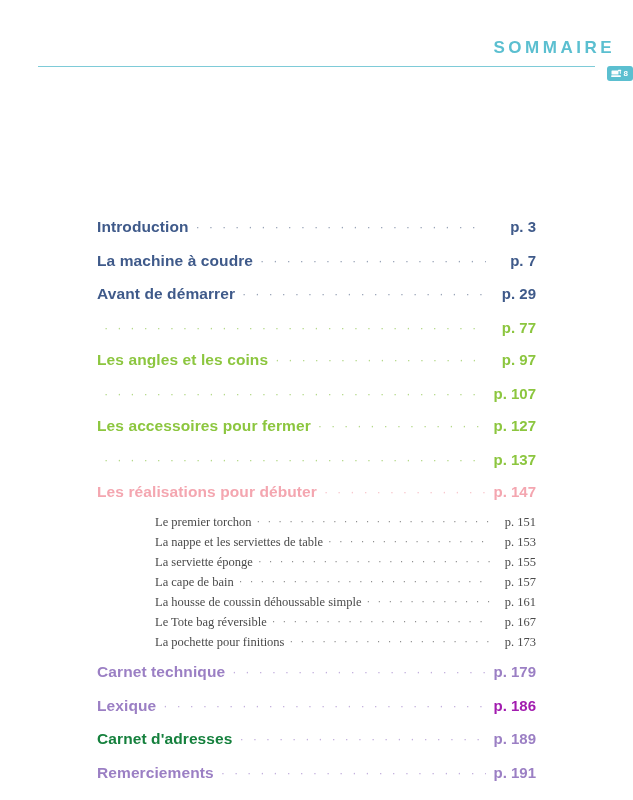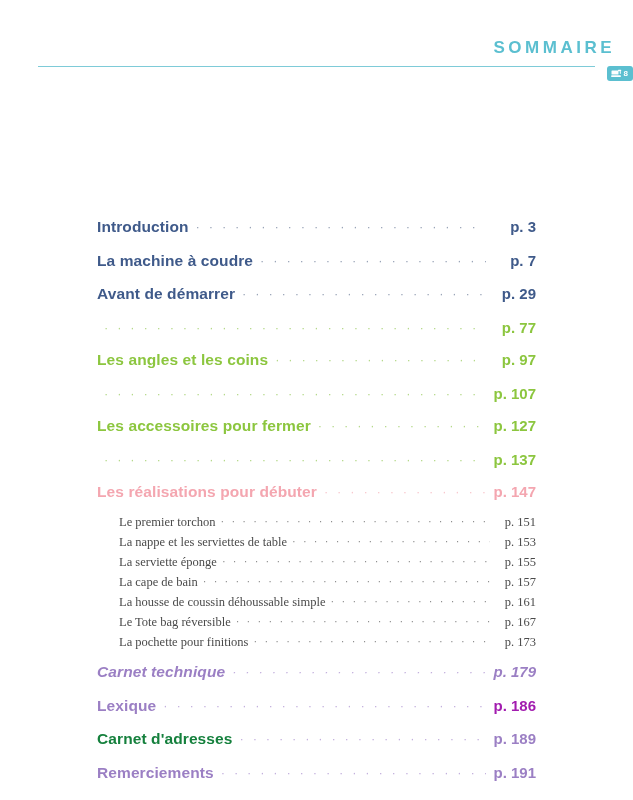--- a/index.html
+++ b/index.html
@@ -97,42 +97,42 @@
   }
 
   
   .lvl1 { margin-bottom: 15.5px; }
 
   
   .sub-list {
     margin: 3px 0 0 0;
     padding-left: 22px;
   }
-  .sub-row { margin-bottom: 5px; }
+  .sub-row { margin-bottom: 5px; margin-left: 36px; }
   .sub-row .toc-label {
     font-family: "Liberation Serif", serif;
     font-size: 12.5px;
     font-weight: normal;
     letter-spacing: 0;
     color: #4a4a4a;
   }
   .sub-row .toc-dots {
     font-size: 11px;
     letter-spacing: 2.1px;
     color: #8a8a8a;
     margin-left: 5px;
   }
   .sub-row .toc-page {
     font-family: "Liberation Serif", serif;
     font-size: 12.5px;
     font-weight: normal;
     color: #4a4a4a;
     min-width: 42px;
   }
-  .gap-before { margin-top: 13px; font-style: italic; }
+  .gap-before { margin-top: 13px; }
 </style>
 </head>
 <body>
 
 <div class="header">
   <div class="header-rule"></div>
   <div class="header-title">SOMMAIRE</div>
   <div class="header-badge-wrap">
     <span class="header-badge">
       <span class="badge-icon">

